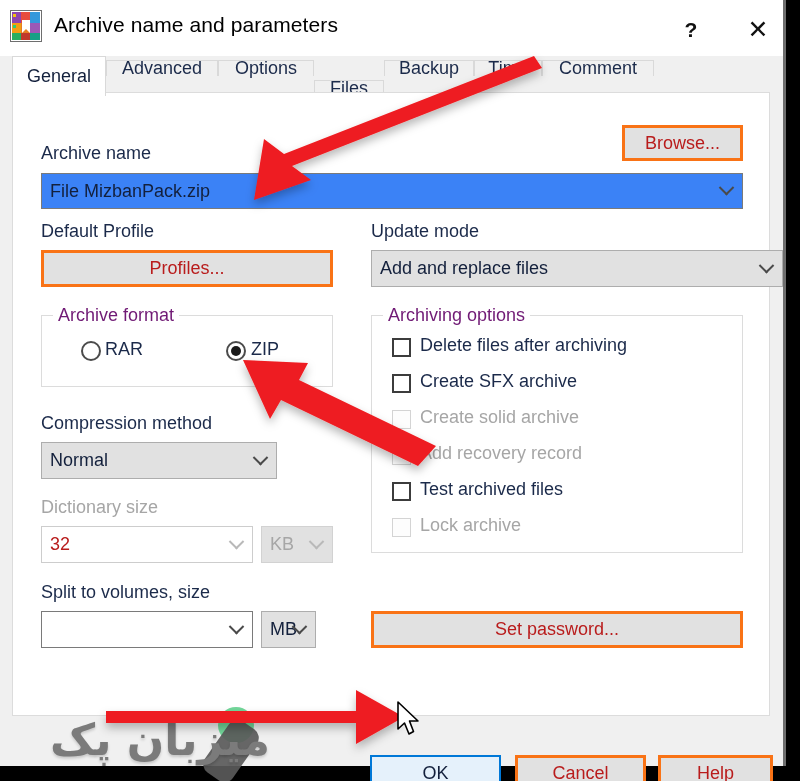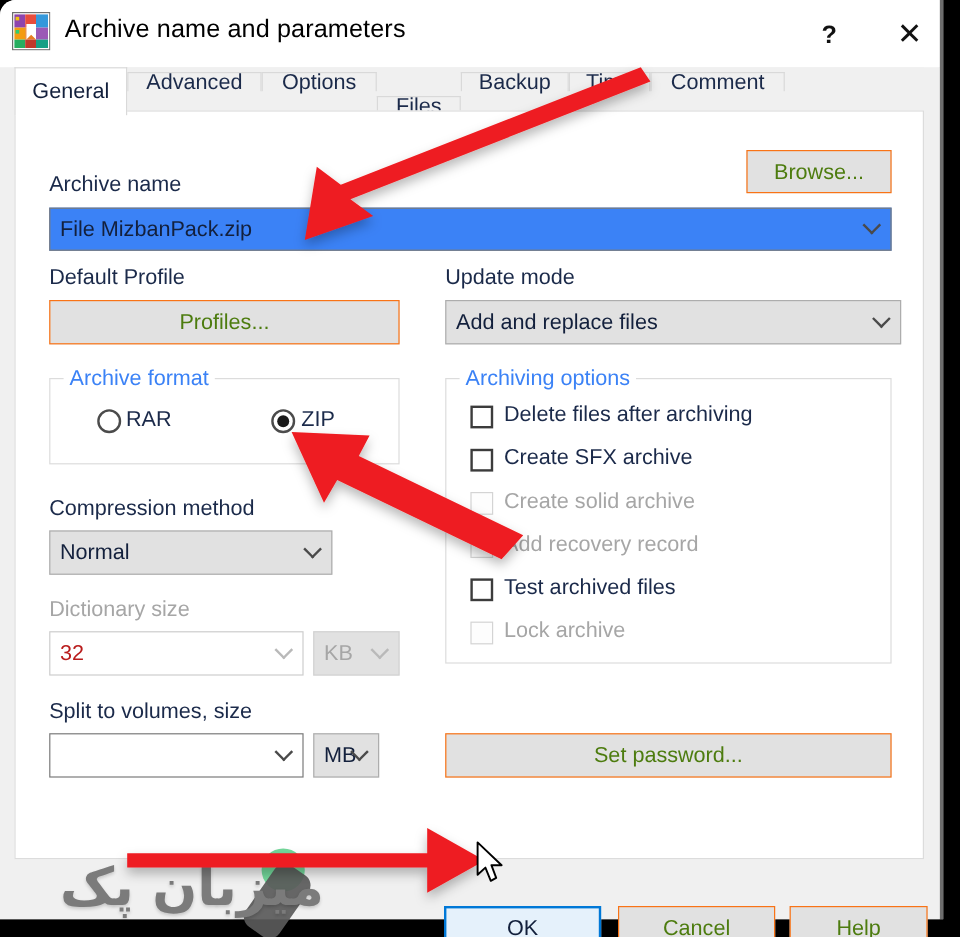--- a/index.html
+++ b/index.html
@@ -2,21 +2,21 @@
 <html><head>
 <meta charset="utf-8">
 <style>
   html,body{margin:0;padding:0;}
   body{
     width:800px;height:781px;overflow:hidden;
     background:#000;
     font-family:"Liberation Sans","DejaVu Sans",sans-serif;
     -webkit-font-smoothing:antialiased;
   }
-  .screen{position:relative;width:800px;height:781px;overflow:hidden;background:#000;border-radius:13px;}
+  .screen{position:relative;width:800px;height:781px;overflow:hidden;background:#000;}
 
   
   .window{
     position:absolute;left:0;top:0;width:786px;height:766px;
     background:#ffffff;
     border-right:3px solid #6e6e6e;
     box-sizing:border-box;
   }
   .titlebar{
     position:absolute;left:0;top:0;width:783px;height:56px;
@@ -59,23 +59,23 @@
   }
   .tabpage{
     position:absolute;left:12px;top:36px;width:758px;height:624px;
     background:#ffffff;border:1px solid #dcdcdc;box-sizing:border-box;
   }
 
   .lbl{position:absolute;font-size:18px;color:#1b2a4a;white-space:nowrap;}
   .lbl.dis{color:#a6a6a6;}
 
   .btn{
-    position:absolute;background:#e1e1e1;border:1px solid #f97316;
+    position:absolute;background:#e1e1e1;border:3px solid #f97316;
     box-sizing:border-box;display:flex;align-items:center;justify-content:center;
-    font-size:18px;color:#4d7c0f;cursor:default;white-space:nowrap;
+    font-size:18px;color:#b91c1c;cursor:default;white-space:nowrap;
   }
   .btn.hover{background:#e5f1fb;border:2px solid #0078d7;color:#13203c;}
 
   .textbox{
     position:absolute;background:#3b82f6;border:1px solid #7a7a7a;
     box-sizing:border-box;font-size:18px;color:#13203c;
     display:flex;align-items:center;padding-left:8px;
   }
   .combo{
     position:absolute;background:#fff;border:1px solid #7a7a7a;
@@ -91,21 +91,21 @@
   }
   .caret i{display:block;width:9px;height:9px;border-right:2px solid #4a4a4a;
     border-bottom:2px solid #4a4a4a;transform:rotate(45deg);margin-top:-4px;}
   .caret.dis i{border-color:#b9b9b9;}
 
   .group{
     position:absolute;border:1px solid #dcdcdc;box-sizing:border-box;
   }
   .group > .gtitle{
     position:absolute;top:-11px;left:11px;background:#fff;padding:0 5px;
-    font-size:18px;color:#3b82f6;white-space:nowrap;
+    font-size:18px;color:#701a75;white-space:nowrap;
   }
 
   .radio{position:absolute;width:20px;height:20px;border:2px solid #4b4b4b;border-radius:50%;box-sizing:border-box;background:#fff;}
   .radio.on::after{content:"";position:absolute;left:3px;top:3px;width:10px;height:10px;border-radius:50%;background:#1a1a1a;}
 
   .chk{position:absolute;width:19px;height:19px;border:2px solid #3c3c3c;background:#fff;box-sizing:border-box;}
   .chk.dis{border:1px solid #d4d4d4;background:#fdfdfd;}
 
   
   .footer-btn{
@@ -188,21 +188,21 @@
           <span class="caret">
               <i></i>
             </span>
         </div>
         <div class="btn" style="left:609px;top:32px;width:121px;height:36px;">Browse...</div>
 
         <div class="lbl" style="left:28px;top:128px;">Default Profile</div>
         <div class="btn" style="left:28px;top:157px;width:292px;height:37px;">Profiles...</div>
 
         <div class="lbl" style="left:358px;top:128px;">Update mode</div>
-        <div class="combo gray" style="left:358px;top:157px;width:380px;height:37px;">
+        <div class="combo gray" style="left:358px;top:157px;width:412px;height:37px;">
           <span>Add and replace files</span>
           <span class="caret">
               <i></i>
             </span>
         </div>
 
         <div class="group" style="left:28px;top:222px;width:292px;height:72px;">
           <div class="gtitle">Archive format</div>
           <div class="radio" style="left:39px;top:25px;"></div>
           <div class="lbl" style="left:63px;top:23px;">RAR</div>

